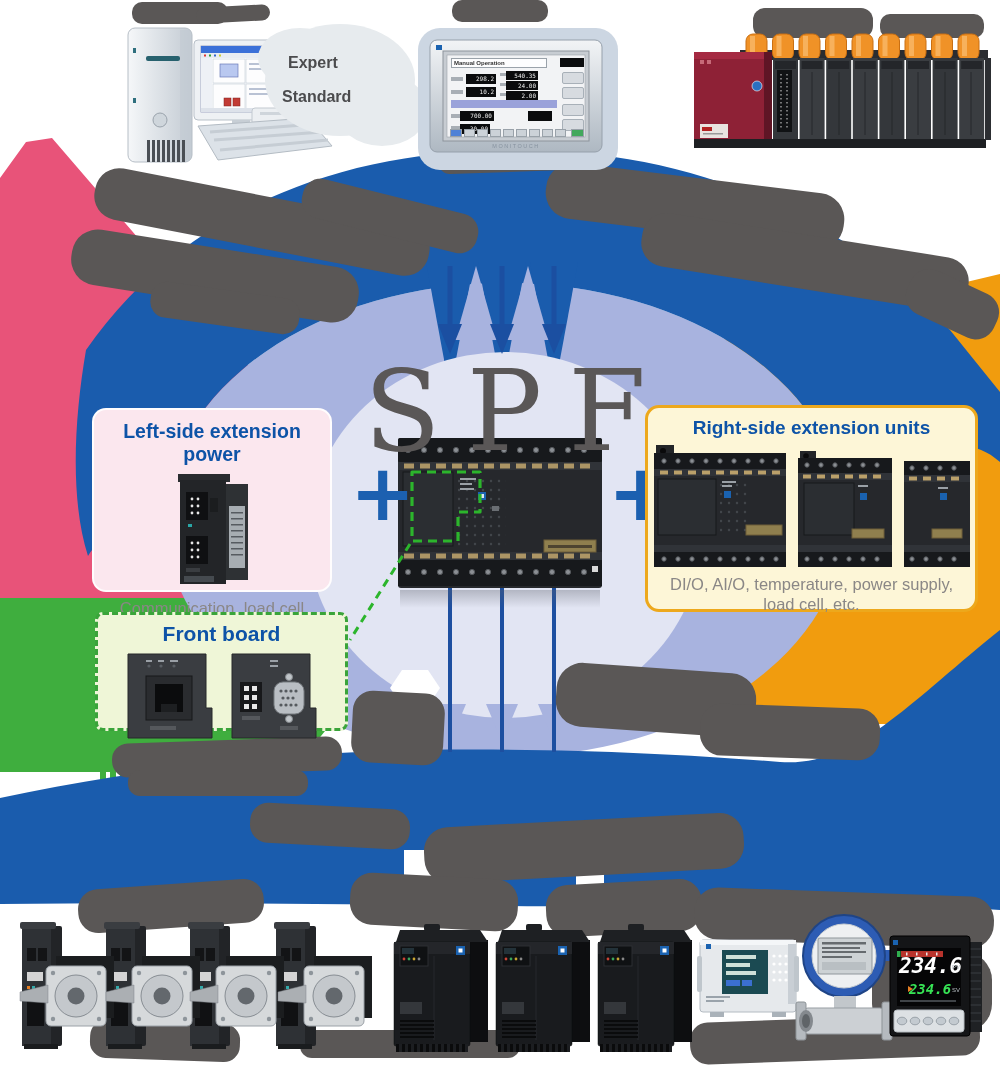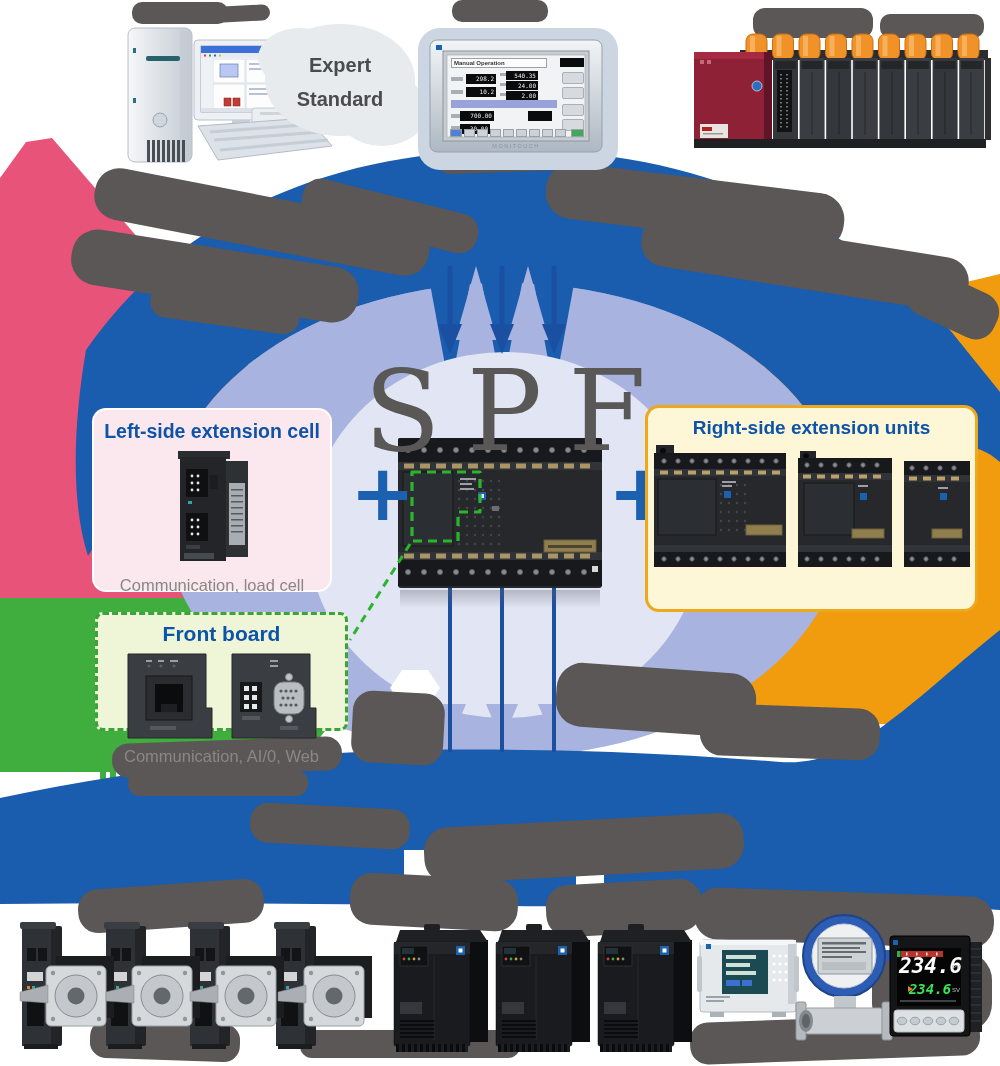--- a/index.html
+++ b/index.html
@@ -20,21 +20,21 @@
   .card-front .card-title{font-size:21px;margin-top:7px;}
   .card-right .card-title{font-size:19px;margin-top:9px;}
   .card-caption{color:#8a8786;font-size:16.5px;line-height:1.22;}
   .card-img-row{display:flex;justify-content:center;align-items:flex-end;gap:12px;}
   
   .spf{left:305px;top:330px;width:400px;height:122px;line-height:122px;text-align:center;
        font-family:"DejaVu Serif",serif;font-size:112px;color:#5a5757;letter-spacing:26px;
        padding-left:26px;box-sizing:border-box;margin-top:20px;}
   .plus{width:44px;height:86px;line-height:86px;text-align:center;font-size:78px;
         font-weight:bold;color:#1c60b0;font-family:"DejaVu Sans",sans-serif;}
-  .cloud-label{font-weight:bold;color:#4b4b4d;font-size:20px;text-align:center;}
+  .cloud-label{font-weight:bold;color:#4b4b4d;font-size:16px;text-align:left;}
   .monitouch{left:460px;top:143px;width:112px;font-size:5.5px;letter-spacing:1.5px;
              text-align:center;color:#8793a0;}
   
   .hmi-box{position:absolute;background:#0a0b0d;color:#ededed;font-family:"DejaVu Sans Mono",monospace;
            font-size:6px;line-height:9px;text-align:right;padding:0 2px;box-sizing:border-box;}
   .hmi-title{position:absolute;background:#fdfdfe;border:0.5px solid #9aa2aa;color:#333;
              font-size:6px;line-height:9px;font-weight:bold;padding-left:2px;box-sizing:border-box;}
   .hmi-btn{position:absolute;background:#d7dbe0;border:1px solid #a8b0b8;border-radius:2px;box-sizing:border-box;}
   .hmi-bar{position:absolute;background:#9aa2da;}
   .hmi-bbtn{position:absolute;background:#ccd2d8;border:0.5px solid #99a1a9;box-sizing:border-box;}
@@ -685,21 +685,21 @@
 <div class="hmi-bbtn" style="left:542px;top:129px;width:11px;height:8px;"></div>
 <div class="hmi-bbtn" style="left:555px;top:129px;width:11px;height:8px;"></div>
 <div class="hmi-bbtn" style="left:571px;top:129px;width:13px;height:8px;background:#42a85c;"></div>
 <div class="abs monitouch">MONITOUCH</div>
 
 <div class="abs spf">SPF</div>
 <div class="abs plus" style="left:350px;top:450px;">+</div>
 <div class="abs plus" style="left:608px;top:450px;">+</div>
 
 <div class="card card-left">
-  <div class="card-title">Left-side extension cell</div>
+  <div class="card-title">Left-side extension power</div>
   <div class="card-img-row" style="margin-top:6px;">
     <svg width="100" height="120" viewBox="0 0 100 120">
       <rect x="16" y="2" width="52" height="8" fill="#2a2d30"></rect>
       <rect x="64" y="12" width="22" height="96" fill="#2e3134"></rect>
       <rect x="67" y="34" width="16" height="62" fill="#a7adb2"></rect>
       <g fill="#565b60">
         <rect x="69" y="40" width="12" height="1.5"></rect>
             <rect x="69" y="46" width="12" height="1.5"></rect>
         <rect x="69" y="52" width="12" height="1.5"></rect>
             <rect x="69" y="58" width="12" height="1.5"></rect>
@@ -778,21 +778,20 @@
             <circle cx="63" cy="46" r="1.6"></circle>
         <circle cx="51" cy="53" r="1.6"></circle>
             <circle cx="56" cy="53" r="1.6"></circle>
             <circle cx="61" cy="53" r="1.6"></circle>
             <circle cx="66" cy="53" r="1.6"></circle>
       </g>
       <rect x="12" y="64" width="18" height="4" fill="#55585c"></rect>
       <rect x="50" y="74" width="18" height="4" fill="#55585c"></rect>
     </svg>
   </div>
-  <div class="card-caption" style="margin-top:6px;">Communication, AI/0, Web</div>
 </div>
 
 <div class="card card-right">
   <div class="card-title">Right-side extension units</div>
   <div class="card-img-row" style="margin-top:6px;">
     <svg width="132" height="122" viewBox="0 0 132 122">
       <rect x="2" y="0" width="18" height="12" fill="#232528"></rect>
           <circle cx="9" cy="6" r="3" fill="#0a0a0b"></circle>
       <rect x="0" y="8" width="132" height="16" fill="#17191c"></rect>
       <g fill="#8b8f94" stroke="#55585c">
@@ -898,20 +897,21 @@
       <rect x="0" y="94" width="66" height="7" fill="#303338"></rect>
       <rect x="0" y="101" width="66" height="15" fill="#17191c"></rect>
       <g fill="#8b8f94" stroke="#55585c">
         <circle cx="8" cy="108" r="2.2"></circle>
             <circle cx="22" cy="108" r="2.2"></circle>
             <circle cx="36" cy="108" r="2.2"></circle>
             <circle cx="50" cy="108" r="2.2"></circle>
       </g>
     </svg>
   </div>
+  <div class="card-caption" style="margin-top:7px;margin-left:auto;margin-right:auto;width:316px;">DI/O, AI/O, temperature, power supply, load cell, etc.</div>
 </div>
 
 <div class="seg seg-pv">234.6</div>
 <div class="seg-lbl" style="left:952px;top:964px;">PV</div>
 <div class="seg seg-sv">234.6</div>
 <div class="seg-lbl" style="left:952px;top:987px;">SV</div>
 
 </div>
 
 </body></html>

